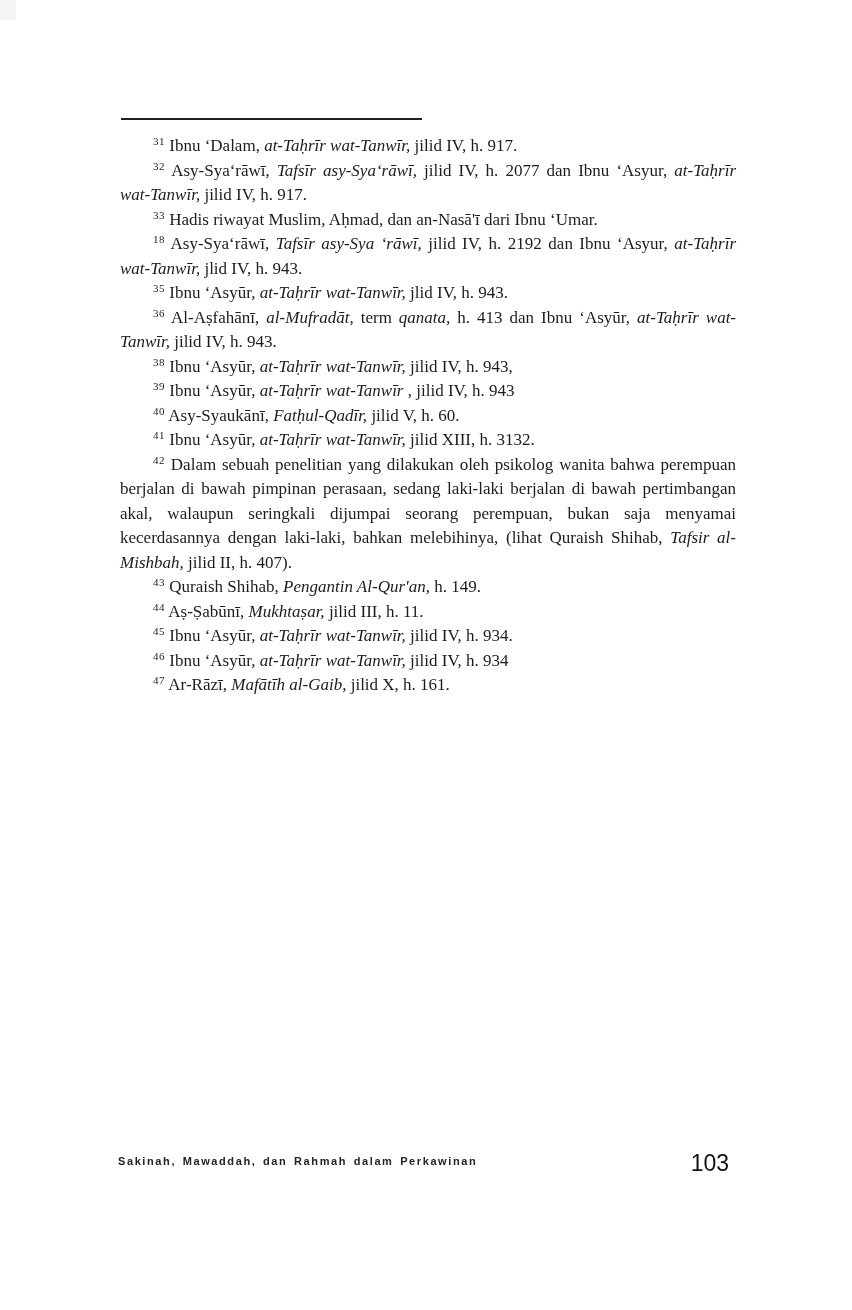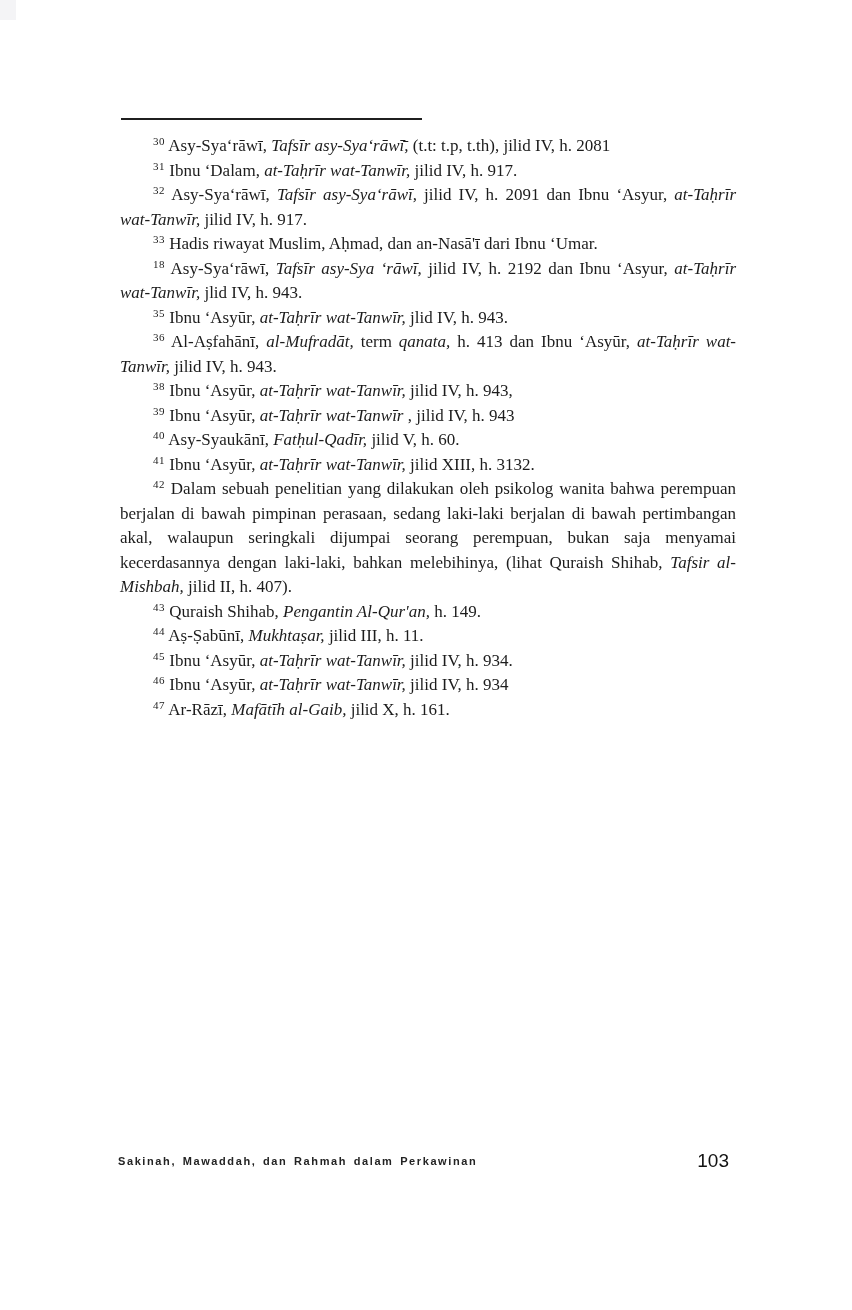--- a/index.html
+++ b/index.html
@@ -65,35 +65,34 @@
     letter-spacing: 1.6px;
     word-spacing: 2px;
     color: #232323;
     white-space: nowrap;
   }
   .page-number {
     position: absolute;
     right: 123px;
     top: 1150px;
     font-family: "Liberation Sans", sans-serif;
-    font-size: 19px;
+    font-size: 23px;
     font-weight: normal;
     color: #111111;
   }
 </style>
 </head>
 <body>
 
 <div class="page">
   <div class="corner-artifact"></div>
   <div class="rule"></div>
   <div class="footnotes">
-      <p><sup>30</sup> <span>Asy-Sya‘rāwī, </span><span class="it">Tafsīr asy-Sya‘rāwī̄,</span><span> (t.t: t.p, t.th), jilid IV, h. 2081</span></p>
       <p><sup>31</sup> <span>Ibnu ‘Dalam, </span><span class="it">at-Taḥrīr wat-Tanwīr,</span><span> jilid IV, h. 917.</span></p>
-      <p><sup>32</sup> <span>Asy-Sya‘rāwī, </span><span class="it">Tafsīr asy-Sya‘rāwī,</span><span> jilid IV, h. 2091 dan Ibnu ‘Asyur, </span><span class="it">at-Taḥrīr wat-Tanwīr,</span><span> jilid IV, h. 917.</span></p>
+      <p><sup>32</sup> <span>Asy-Sya‘rāwī, </span><span class="it">Tafsīr asy-Sya‘rāwī,</span><span> jilid IV, h. 2077 dan Ibnu ‘Asyur, </span><span class="it">at-Taḥrīr wat-Tanwīr,</span><span> jilid IV, h. 917.</span></p>
       <p><sup>33</sup> <span>Hadis riwayat Muslim, Aḥmad, dan an-Nasā'ī dari Ibnu ‘Umar.</span></p>
       <p><sup>18</sup> <span>Asy-Sya‘rāwī, </span><span class="it">Tafsīr asy-Sya ‘rāwī,</span><span> jilid IV, h. 2192 dan Ibnu ‘Asyur, </span><span class="it">at-Taḥrīr wat-Tanwīr,</span><span> jlid IV, h. 943.</span></p>
       <p><sup>35</sup> <span>Ibnu ‘Asyūr, </span><span class="it">at-Taḥrīr wat-Tanwīr,</span><span> jlid IV, h. 943.</span></p>
       <p><sup>36</sup> <span>Al-Aṣfahānī, </span><span class="it">al-Mufradāt,</span><span> term </span><span class="it">qanata,</span><span> h. 413 dan Ibnu ‘Asyūr, </span><span class="it">at-Taḥrīr wat-Tanwīr,</span><span> jilid IV, h. 943.</span></p>
       <p><sup>38</sup> <span>Ibnu ‘Asyūr, </span><span class="it">at-Taḥrīr wat-Tanwīr,</span><span> jilid IV, h. 943,</span></p>
       <p><sup>39</sup> <span>Ibnu ‘Asyūr, </span><span class="it">at-Taḥrīr wat-Tanwīr</span><span> , jilid IV, h. 943</span></p>
       <p><sup>40</sup> <span>Asy-Syaukānī, </span><span class="it">Fatḥul-Qadīr,</span><span> jilid V, h. 60.</span></p>
       <p><sup>41</sup> <span>Ibnu ‘Asyūr, </span><span class="it">at-Taḥrīr wat-Tanwīr,</span><span> jilid XIII, h. 3132.</span></p>
       <p><sup>42</sup> <span>Dalam sebuah penelitian yang dilakukan oleh psikolog wanita bahwa perempuan berjalan di bawah pimpinan perasaan, sedang laki-laki berjalan di bawah pertimbangan akal, walaupun seringkali dijumpai seorang perempuan, bukan saja menyamai kecerdasannya dengan laki-laki, bahkan melebihinya, (lihat Quraish Shihab, </span><span class="it">Tafsir al-Mishbah,</span><span> jilid II, h. 407).</span></p>
       <p><sup>43</sup> <span>Quraish Shihab, </span><span class="it">Pengantin Al-Qur'an,</span><span> h. 149.</span></p>

